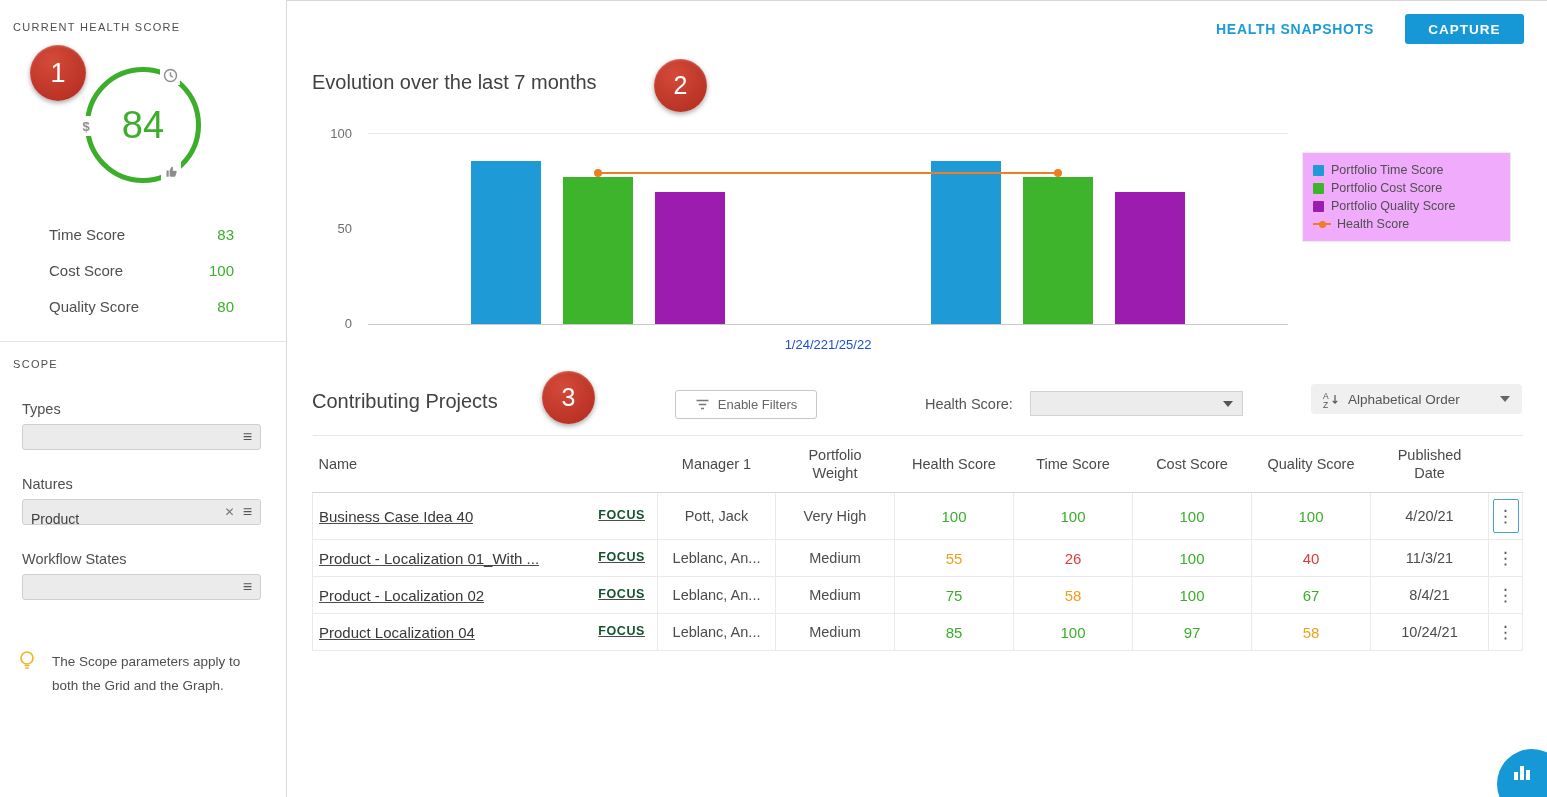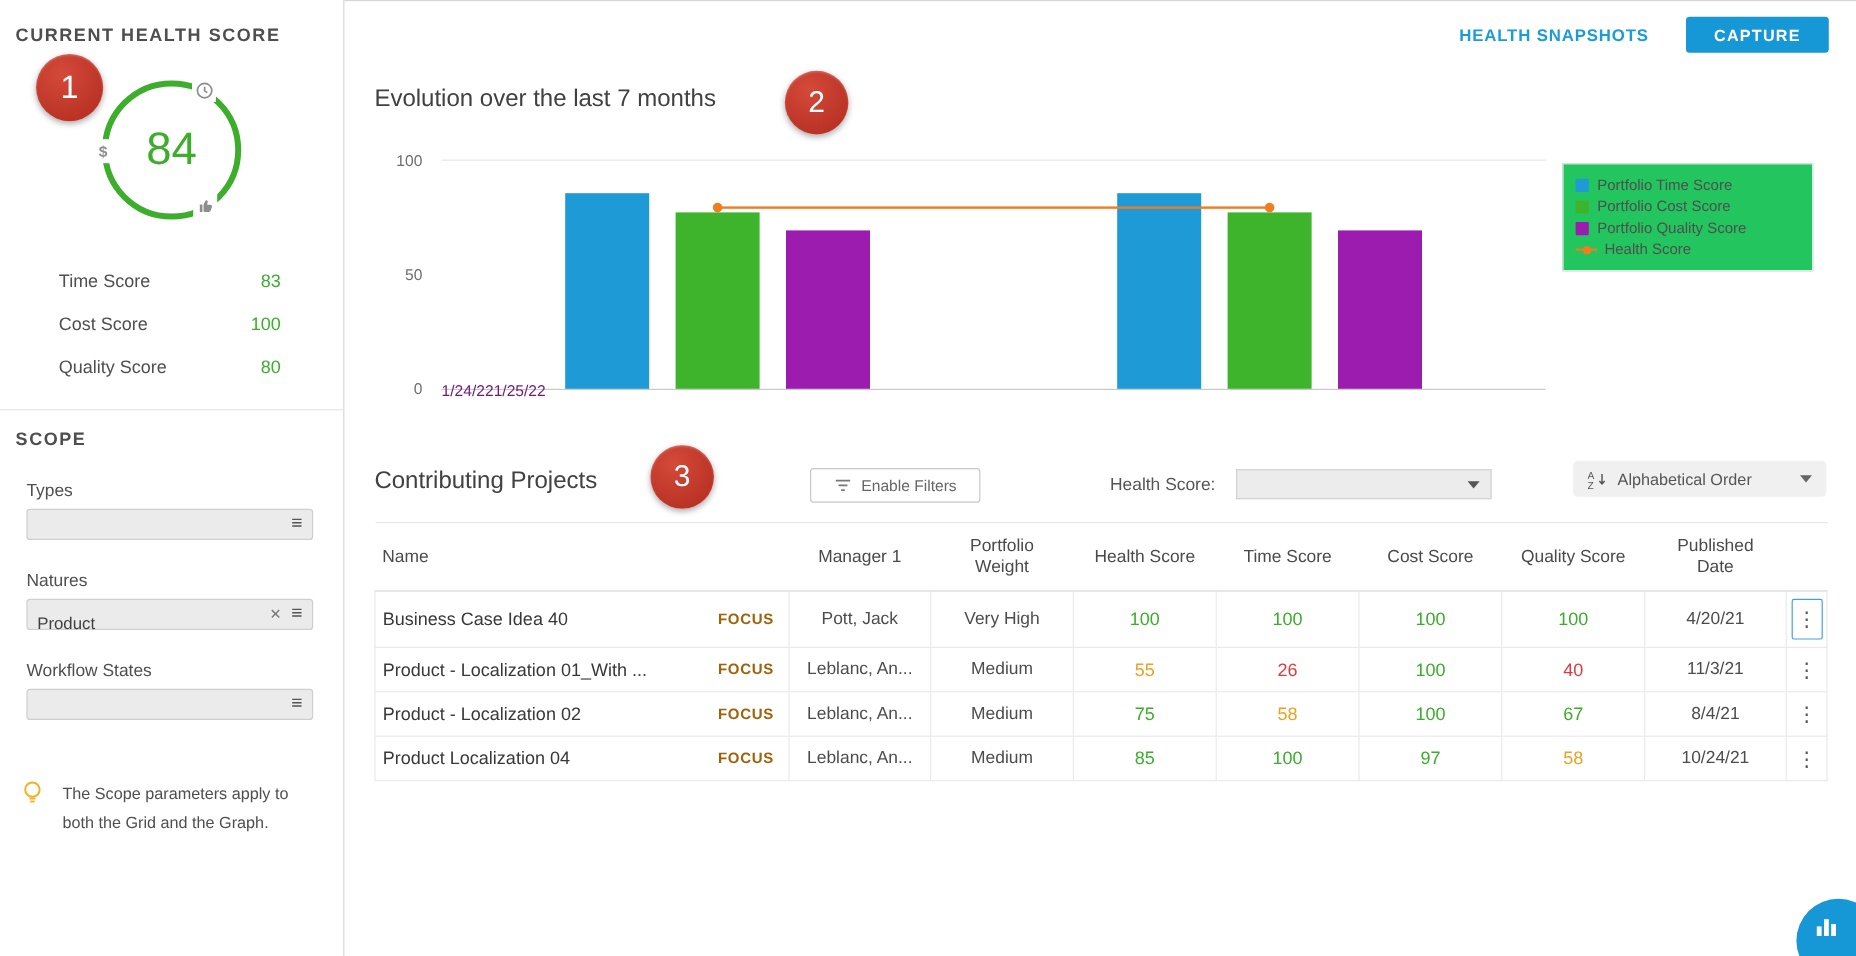--- a/index.html
+++ b/index.html
@@ -7,21 +7,21 @@
     width:1547px;height:797px;position:relative;overflow:hidden;
     background:#fff;font-family:"Liberation Sans",sans-serif;color:#444;
     -webkit-font-smoothing:antialiased;
   }
   
   .top-border{position:absolute;left:88px;top:0;right:0;height:1px;background:#d8d8d8;}
   .tab-notch{position:absolute;left:88px;top:0;width:1px;height:9px;background:#d8d8d8;}
 
   
   .sidebar{position:absolute;left:0;top:0;width:287px;height:797px;border-right:1px solid #d8d8d8;background:#fff;box-sizing:border-box;}
-  .side-title{position:absolute;left:13px;font-size:15px;font-weight:700;letter-spacing:1.3px;color:#4e4e4e;}
+  .side-title{position:absolute;left:13px;font-size:11px;font-weight:400;letter-spacing:1.3px;color:#4e4e4e;}
   .health-title{top:21px;}
   .scope-title{top:358px;}
 
   .gauge-wrap{position:absolute;left:85px;top:67px;width:116px;height:116px;}
   .gauge-ring{position:absolute;inset:0;border:5px solid #3dae2b;border-radius:50%;box-sizing:border-box;}
   .gauge-value{position:absolute;inset:0;display:flex;align-items:center;justify-content:center;font-size:38px;color:#3dae2b;}
   .gauge-icon{position:absolute;width:20px;height:20px;background:#fff;display:flex;align-items:center;justify-content:center;color:#8d8d8d;}
   .gi-clock{left:75px;top:-2px;}
   .gi-dollar{left:-9px;top:49px;font-size:13px;font-weight:700;}
   .gi-thumb{left:76px;top:94px;}
@@ -63,22 +63,22 @@
   
   .ytick{position:absolute;width:38px;text-align:right;font-size:13px;color:#6e6e6e;}
   .yt-100{left:314px;top:126px;}.yt-50{left:314px;top:221px;}.yt-0{left:314px;top:316px;}
   .gridline-top{position:absolute;left:368px;top:133px;width:920px;height:1px;background:#e7e7e7;}
   .baseline{position:absolute;left:368px;top:324px;width:920px;height:1px;background:#c9c9c9;}
   .chart-plot{position:absolute;left:368px;top:130px;width:920px;height:194px;display:flex;justify-content:space-around;align-items:flex-end;}
   .bar-group{display:flex;align-items:flex-end;gap:22px;height:100%;}
   .bar{width:70px;}
   .health-line{position:absolute;height:2px;z-index:3;}
   .health-dot{position:absolute;width:8px;height:8px;border-radius:50%;z-index:3;}
-  .x-axis{position:absolute;left:368px;top:318px;width:920px;display:flex;justify-content:flex-start;font-size:13px;color:#701a75;}
-  .legend{position:absolute;left:1302px;top:136px;width:209px;background:#22c55e;border:1px solid #ececec;padding:8px 10px;box-sizing:border-box;}
+  .x-axis{position:absolute;left:368px;top:337px;width:920px;display:flex;justify-content:center;font-size:13px;color:#1d4ed8;}
+  .legend{position:absolute;left:1302px;top:152px;width:209px;background:#f0abfc;border:1px solid #ececec;padding:8px 10px;box-sizing:border-box;}
   .legend-item{display:flex;align-items:center;height:18px;font-size:12.5px;color:#4f4f4f;}
   .legend-swatch{width:11px;height:11px;margin-right:7px;border-radius:1px;flex:none;}
   .legend-line{width:18px;height:2px;margin-right:6px;position:relative;flex:none;}
   .legend-line .ldot{position:absolute;left:6px;top:-2.5px;width:7px;height:7px;border-radius:50%;}
 
   
   .enable-filters{position:absolute;left:675px;top:390px;width:142px;height:29px;border:1px solid #c8c8c8;border-radius:3px;background:#fff;display:flex;align-items:center;justify-content:center;gap:8px;font-size:13px;color:#666;cursor:pointer;font-family:inherit;}
   .hs-label{position:absolute;left:925px;top:396px;font-size:14.5px;color:#555;}
   .hs-dropdown{position:absolute;left:1030px;top:391px;width:213px;height:25px;background:#ececec;border:1px solid #d2d2d2;box-sizing:border-box;display:flex;align-items:center;padding:0 9px;cursor:pointer;}
   .hs-dropdown .field-value{font-size:13px;color:#444;}
@@ -86,23 +86,23 @@
   .sort-pill{position:absolute;left:1311px;top:384px;width:211px;height:30px;background:#f0f0f0;border-radius:4px;display:flex;align-items:center;padding:0 12px;box-sizing:border-box;gap:8px;color:#555;font-size:13.5px;cursor:pointer;}
   .sort-pill .tri-down{margin-left:auto;border-top-color:#666;}
 
   
   .projects-table{position:absolute;left:312px;top:435px;width:1210px;border-collapse:collapse;table-layout:fixed;font-size:14.5px;color:#4c4c4c;}
   .projects-table th{font-weight:400;font-size:14.5px;color:#4a4a4a;border-top:1px solid #e6e6e6;border-bottom:1px solid #d8d8d8;height:54px;white-space:pre-line;text-align:center;vertical-align:middle;line-height:18px;}
   .projects-table th.th-name{text-align:left;padding-left:6px;}
   .projects-table td{border:1px solid #eaeaea;height:36px;text-align:center;vertical-align:middle;padding:0;}
   .projects-table tbody tr:first-child td{height:46px;}
   .cell-name{text-align:left;}
-  .name-wrap{display:flex;align-items:center;justify-content:space-between;padding:0 12px 0 6px;}
+  .name-wrap{display:flex;align-items:flex-start;justify-content:space-between;padding:0 12px 0 6px;text-decoration:underline;}
   .name-text{font-size:15px;color:#383838;white-space:nowrap;overflow:hidden;}
-  .focus-link{font-size:12.5px;font-weight:700;color:#a16207;letter-spacing:.6px;margin-left:10px;cursor:pointer;flex:none;}
+  .focus-link{font-size:12.5px;font-weight:700;color:#14532d;letter-spacing:.6px;margin-left:10px;cursor:pointer;flex:none;}
   .score-cell{font-size:15px;}
   .kebab{font-size:17px;color:#555;cursor:pointer;display:inline-flex;align-items:center;justify-content:center;width:24px;height:32px;line-height:1;}
   .kebab-focused{border:1px solid #48a0d8;border-radius:2px;}
 
   
   .fab{position:absolute;right:-20px;bottom:-22px;width:70px;height:70px;border-radius:50%;background:#1798d6;z-index:8;box-sizing:border-box;padding:13px 0 0 15px;cursor:pointer;}
 </style>
 </head>
 <body>
 

